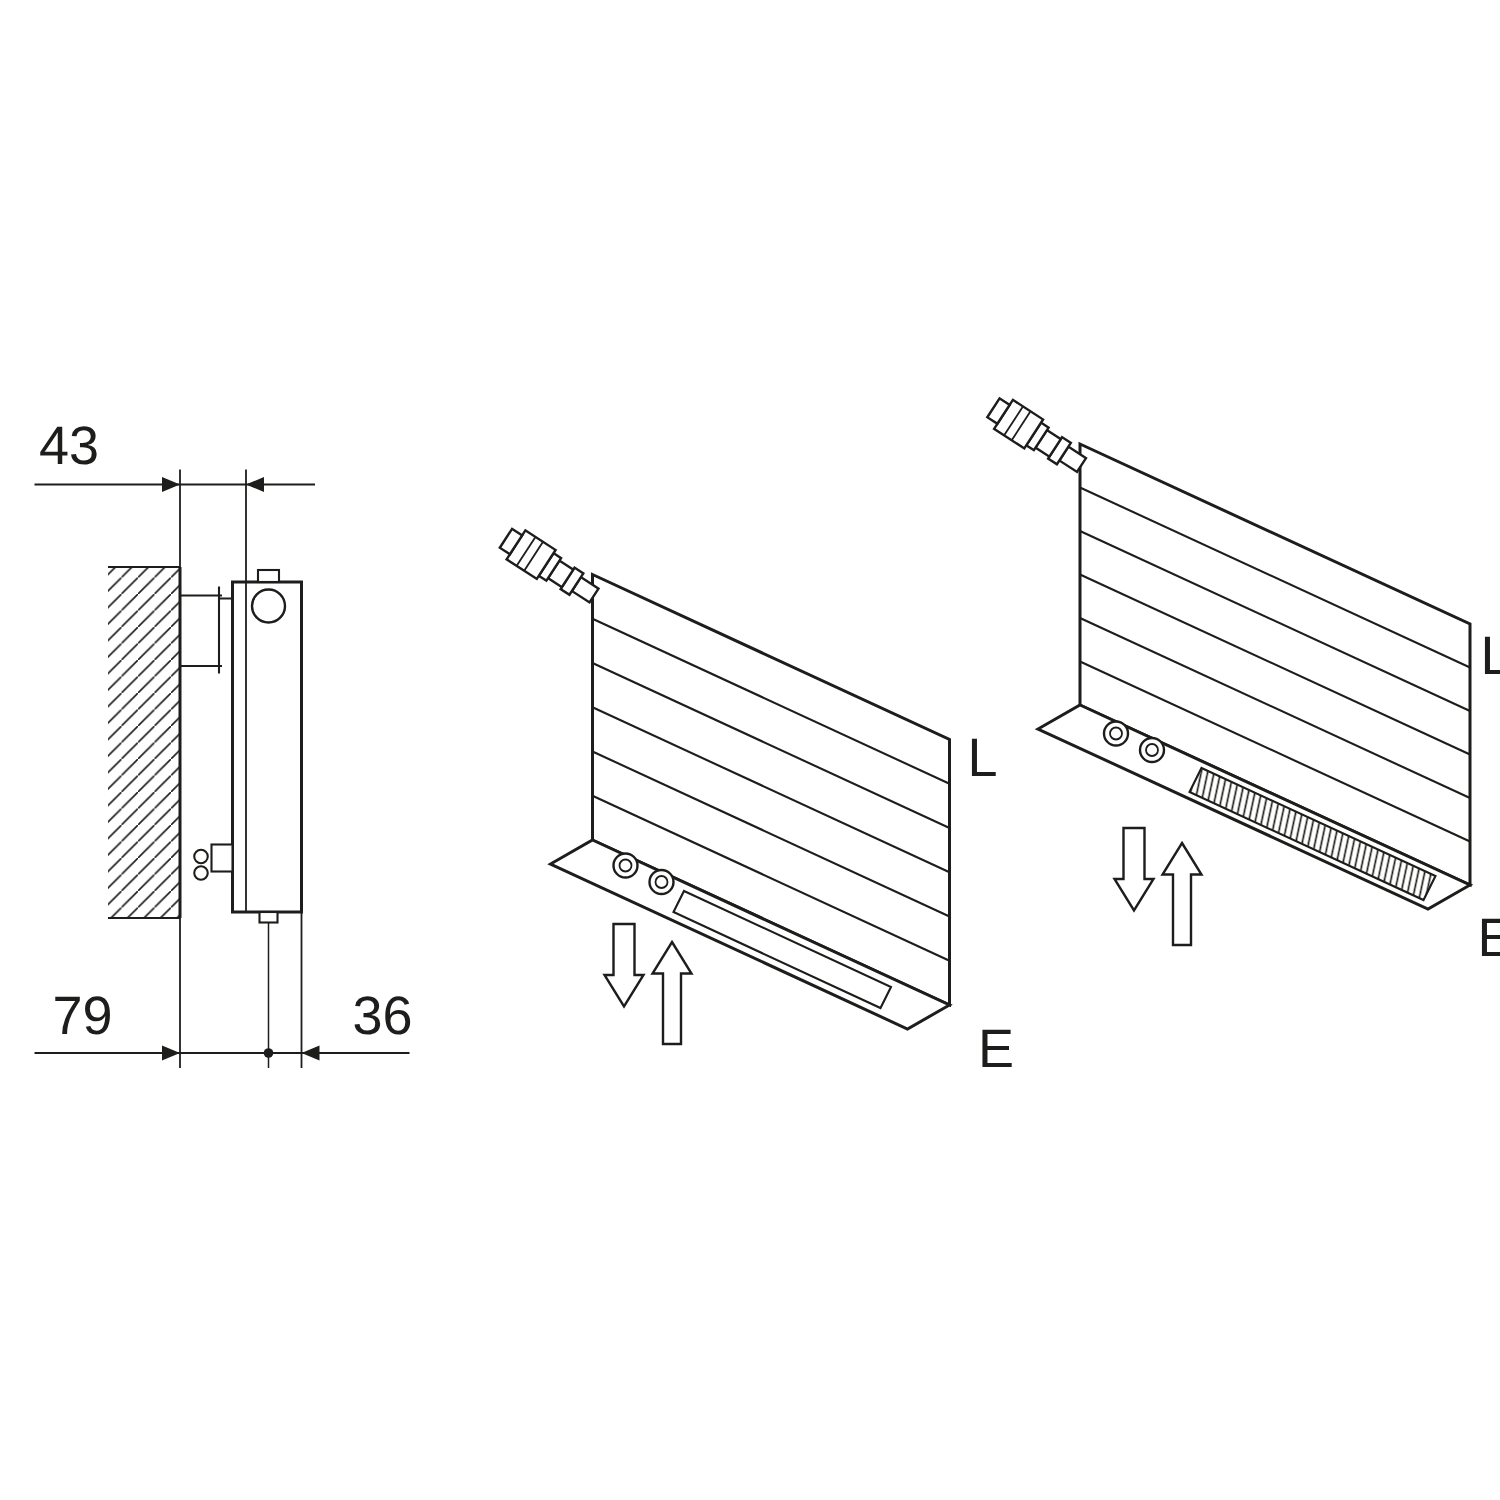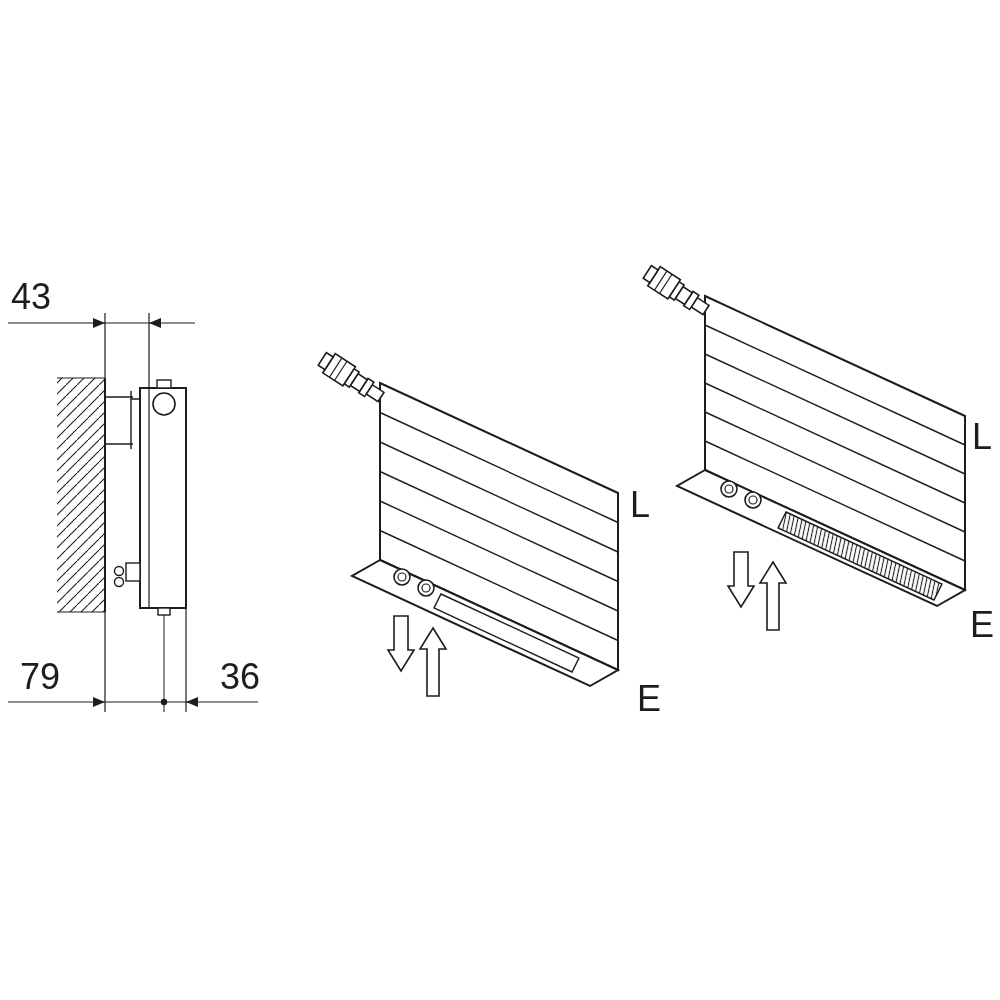--- a/index.html
+++ b/index.html
@@ -1,17 +1,17 @@
 <!DOCTYPE html>
 <html><head>
 <meta charset="utf-8">
 <style>
   html,body{margin:0;padding:0;background:#ffffff;}
   body{width:1000px;height:1000px;position:relative;font-family:"Liberation Sans",sans-serif;}
-  .stage{position:absolute;inset:0;}
+  .stage{position:absolute;inset:0;padding-left:15px;}
   svg{display:block;}
   .ln{stroke:#1d1d1b;fill:none;}
   .w2{stroke-width:2;}
   .w16{stroke-width:1.6;}
   .w14{stroke-width:1.4;}
   .w12{stroke-width:1.2;}
   .w1{stroke-width:1;}
   .fillw{fill:#ffffff;stroke:#1d1d1b;}
   .solid{fill:#1d1d1b;stroke:none;}
   .dim-text{font-family:"Liberation Sans",sans-serif;font-size:36px;fill:#1d1d1b;}

